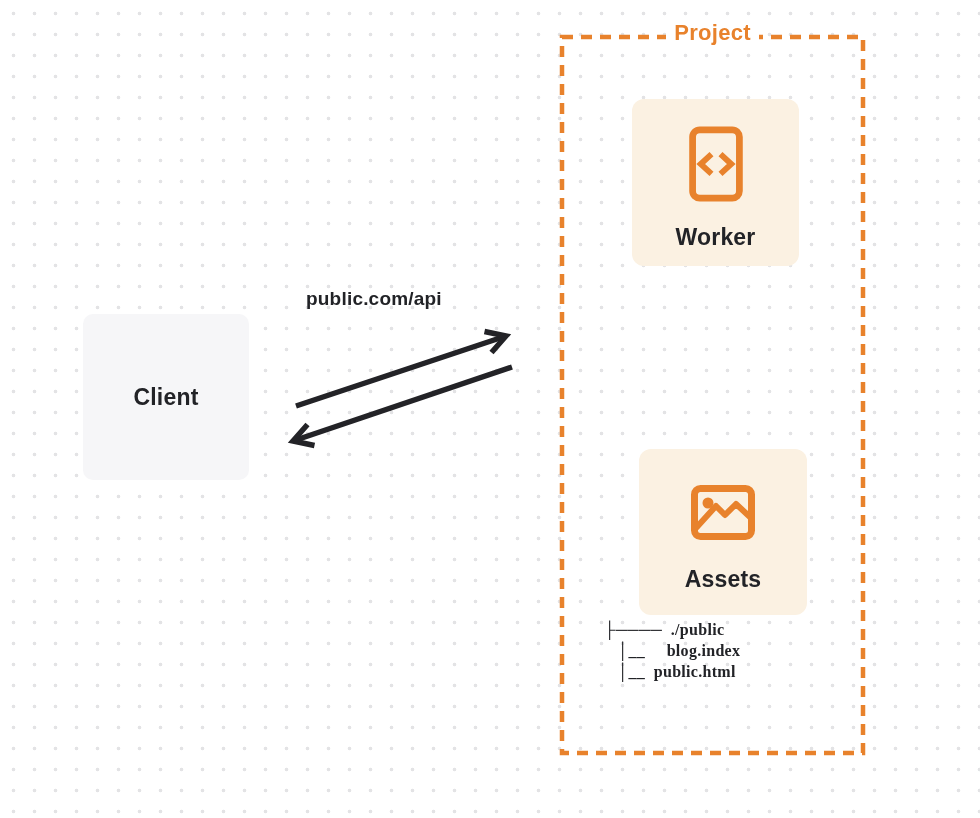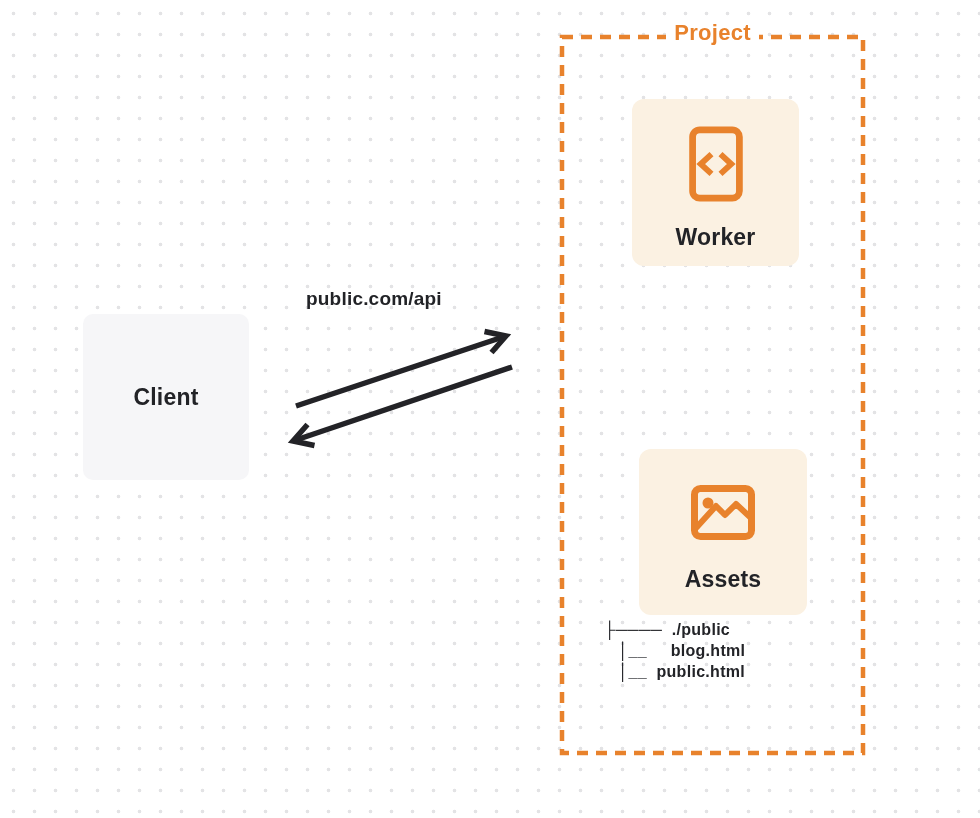--- a/index.html
+++ b/index.html
@@ -95,21 +95,21 @@
     font-weight: 700;
     letter-spacing: 0.2px;
     color: #222327;
     white-space: nowrap;
   }
 
   .file-tree {
     position: absolute;
     left: 604px; top: 619px;
     z-index: 2;
-    font-family: Liberation Sans, sans-serif;
+    font-family: Liberation Serif, serif;
     font-size: 16px;
     font-weight: 700;
     line-height: 21px;
     letter-spacing: 0.3px;
     color: #222327;
   }
   .file-tree .tree-line { white-space: pre; }
 </style>
 </head>
 <body>
@@ -158,17 +158,17 @@
         <rect x="3.5" y="3.5" width="57" height="48" rx="6" fill="none" stroke="#e8822c" stroke-width="7"></rect>
         <circle cx="17" cy="18" r="5.5" fill="#e8822c"></circle>
         <polyline points="5,43 25,21 34,30 45,19 59,32" fill="none" stroke="#e8822c" stroke-width="6" stroke-linejoin="round"></polyline>
       </svg>
     </span>
     <span class="card-label">Assets</span>
   </div>
 
   <div class="file-tree">
     <div class="tree-line">├────  ./public</div>
-    <div class="tree-line">   │__     blog.html</div>
+    <div class="tree-line">   │__     blog.index</div>
     <div class="tree-line">   │__  public.html</div>
   </div>
 
 </div>
 
 </body></html>

